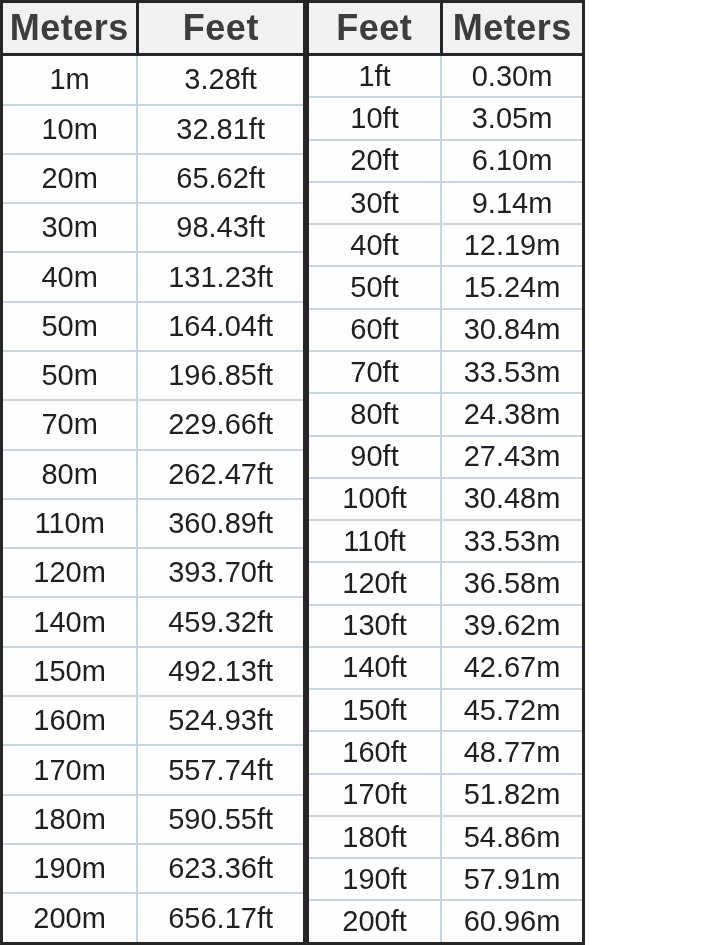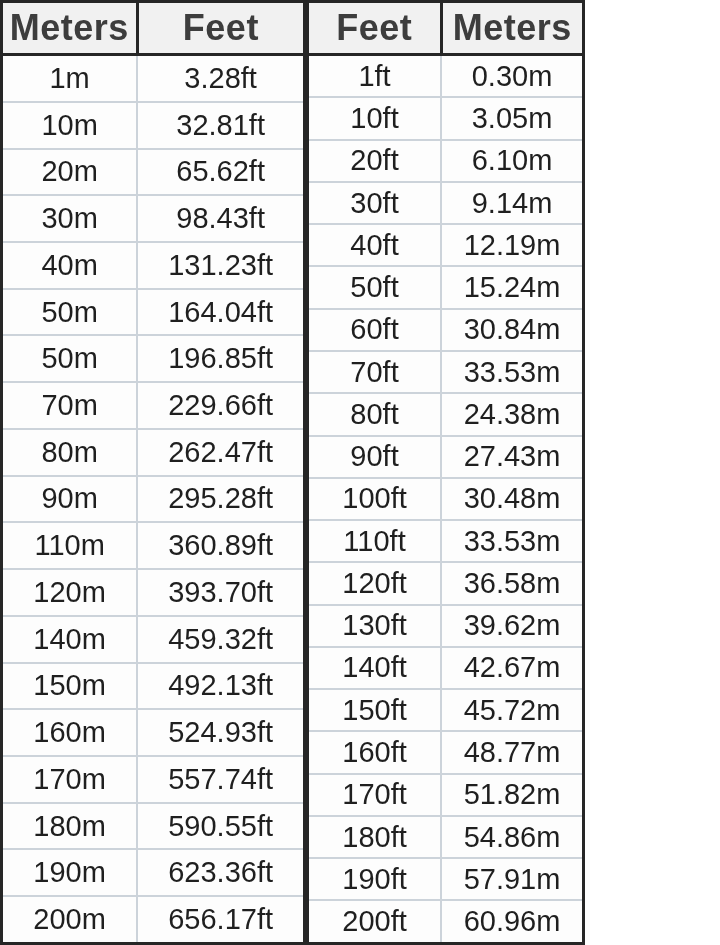--- a/index.html
+++ b/index.html
@@ -103,24 +103,20 @@
         </tr>
         <tr>
           <td>70m</td>
           <td>229.66ft</td>
         </tr>
         <tr>
           <td>80m</td>
           <td>262.47ft</td>
         </tr>
         <tr>
-          <td>90m</td>
-          <td>295.28ft</td>
-        </tr>
-        <tr>
           <td>110m</td>
           <td>360.89ft</td>
         </tr>
         <tr>
           <td>120m</td>
           <td>393.70ft</td>
         </tr>
         <tr>
           <td>140m</td>
           <td>459.32ft</td>

